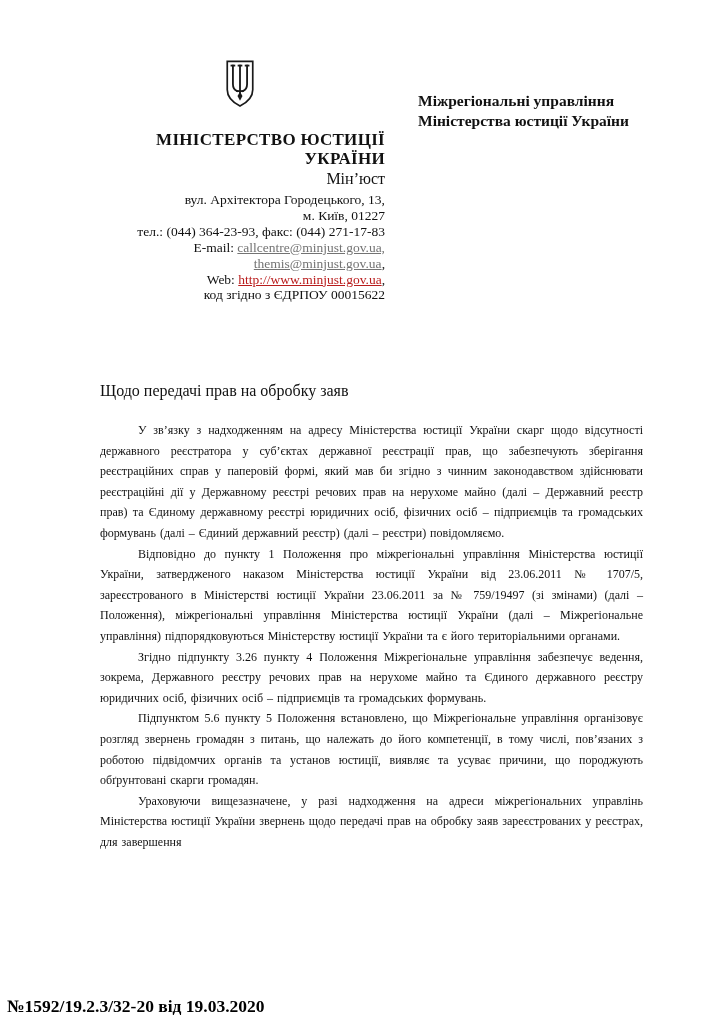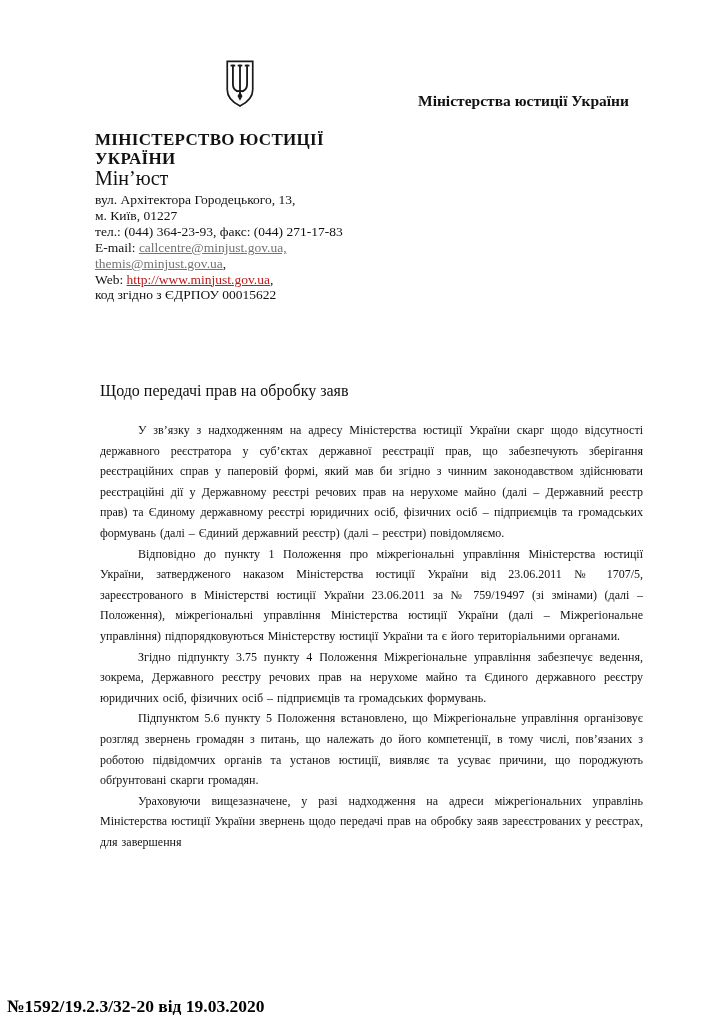--- a/index.html
+++ b/index.html
@@ -9,29 +9,29 @@
     margin:0 auto;
     background:#ffffff;
     font-family:"Liberation Serif","DejaVu Serif",serif;
     color:#111111;
     overflow:hidden;
   }
 
   
   .header-left {
     position:absolute; left:95px; top:54px; width:290px;
-    text-align:left;
+    text-align:right;
   }
   .emblem { display:block; margin:0 auto; width:34px; height:60px; }
   .ministry-name {
     margin:16px 0 0 0;
     font-size:17px; line-height:19px; font-weight:bold;
     letter-spacing:0.3px;
   }
-  .short-name { margin:1px 0 0 0; font-size:20px; line-height:19px; }
+  .short-name { margin:1px 0 0 0; font-size:16px; line-height:19px; }
   .address-block { margin:4px 0 0 0; font-size:13.5px; line-height:15.9px; }
   .address-block .ln { white-space:nowrap; }
   .u-black { color:#737373; text-decoration:underline; }
   .u-blue  { color:#b91c1c; text-decoration:underline; }
   a { cursor:pointer; }
 
   
   .addressee {
     position:absolute; left:418px; top:91px;
     font-size:15.5px; line-height:20px; font-weight:bold;
@@ -96,28 +96,29 @@
       <div class="ln">м. Київ, 01227</div>
       <div class="ln">тел.: (044) 364-23-93, факс: (044) 271-17-83</div>
       <div class="ln"><span>E-mail: </span><a class="u-black">callcentre@minjust.gov.ua,</a></div>
       <div class="ln"><a class="u-black">themis@minjust.gov.ua</a><span>,</span></div>
       <div class="ln"><span>Web: </span><a class="u-blue">http://www.minjust.gov.ua</a><span>,</span></div>
       <div class="ln">код згідно з ЄДРПОУ 00015622</div>
     </div>
   </div>
 
   <div class="addressee">
+    <div>Міжрегіональні управління</div>
     <div>Міністерства юстиції України</div>
   </div>
 
   <div class="subject">Щодо передачі прав на обробку заяв</div>
 
   <div class="doc-body">
     <p>У зв’язку з надходженням на адресу Міністерства юстиції України скарг щодо відсутності державного реєстратора у суб’єктах державної реєстрації прав, що забезпечують зберігання реєстраційних справ у паперовій формі, який мав би згідно з чинним законодавством здійснювати реєстраційні дії у Державному реєстрі речових прав на нерухоме майно (далі – Державний реєстр прав) та Єдиному державному реєстрі юридичних осіб, фізичних осіб – підприємців та громадських формувань (далі – Єдиний державний реєстр) (далі – реєстри) повідомляємо.</p>
     <p>Відповідно до пункту 1 Положення про міжрегіональні управління Міністерства юстиції України, затвердженого наказом Міністерства юстиції України від 23.06.2011 № 1707/5, зареєстрованого в Міністерстві юстиції України 23.06.2011 за № 759/19497 (зі змінами) (далі – Положення), міжрегіональні управління Міністерства юстиції України (далі – Міжрегіональне управління) підпорядковуються Міністерству юстиції України та є його територіальними органами.</p>
-    <p>Згідно підпункту 3.75 пункту 4 Положення Міжрегіональне управління забезпечує ведення, зокрема, Державного реєстру речових прав на нерухоме майно та Єдиного державного реєстру юридичних осіб, фізичних осіб – підприємців та громадських формувань.</p>
+    <p>Згідно підпункту 3.26 пункту 4 Положення Міжрегіональне управління забезпечує ведення, зокрема, Державного реєстру речових прав на нерухоме майно та Єдиного державного реєстру юридичних осіб, фізичних осіб – підприємців та громадських формувань.</p>
     <p>Підпунктом 5.6 пункту 5 Положення встановлено, що Міжрегіональне управління організовує розгляд звернень громадян з питань, що належать до його компетенції, в тому числі, пов’язаних з роботою підвідомчих органів та установ юстиції, виявляє та усуває причини, що породжують обґрунтовані скарги громадян.</p>
     <p>Ураховуючи вищезазначене, у разі надходження на адреси міжрегіональних управлінь Міністерства юстиції України звернень щодо передачі прав на обробку заяв зареєстрованих у реєстрах, для завершення</p>
   </div>
 
   <div class="footer-ref">№1592/19.2.3/32-20 від 19.03.2020</div>
 
 </div>
 
 </body></html>

